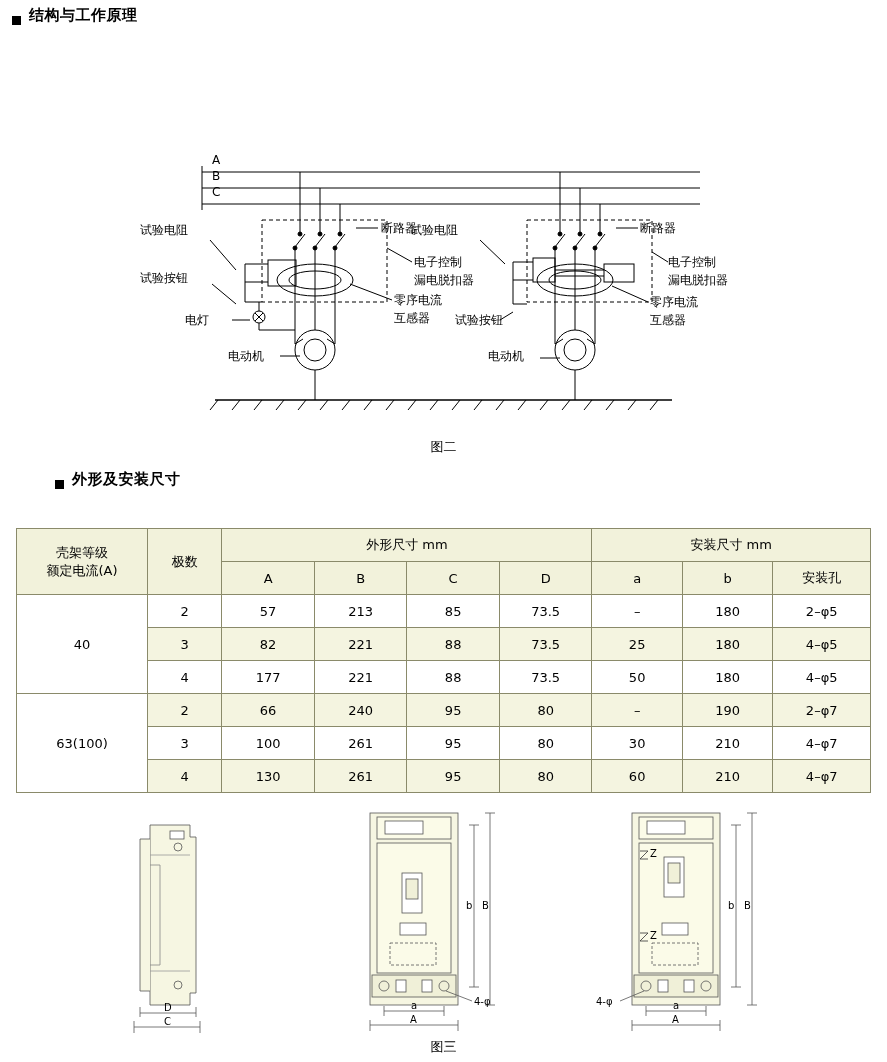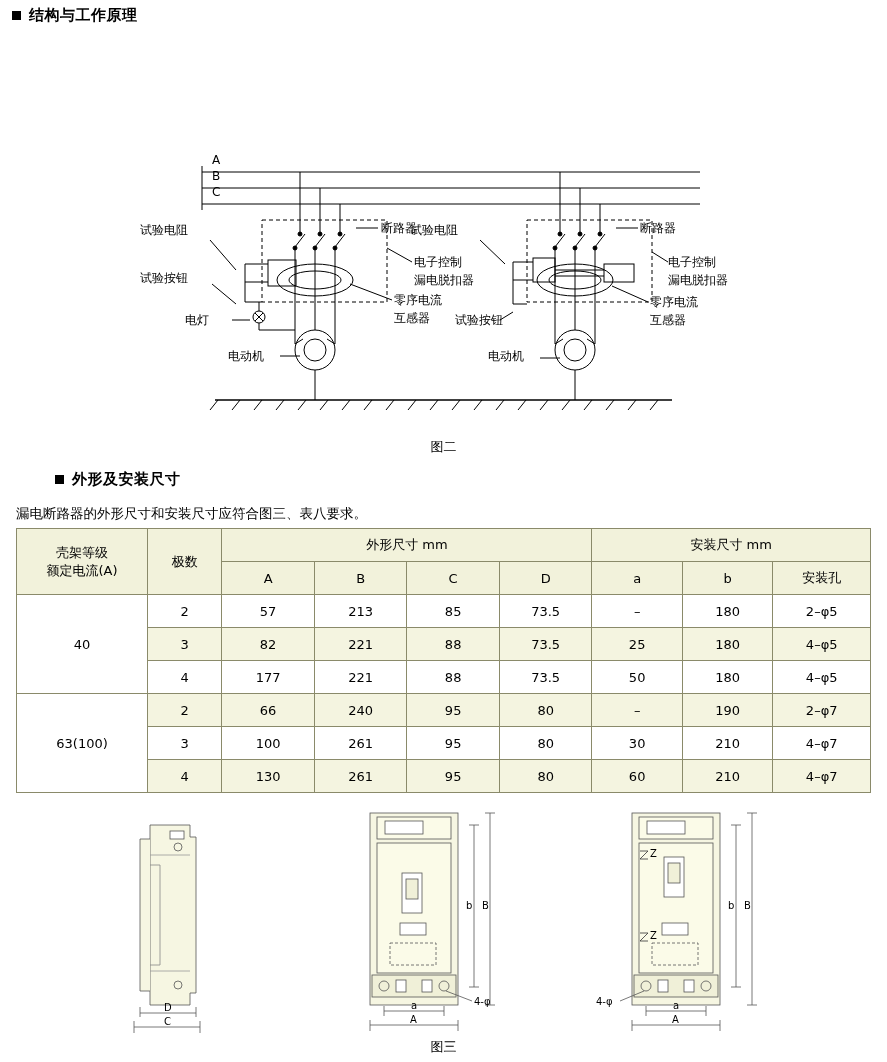--- a/index.html
+++ b/index.html
@@ -17,21 +17,21 @@
   }
   .page {
     position: relative;
     width: 887px;
     height: 1062px;
     overflow: hidden;
   }
   
   .sec-head {
     display: flex;
-    align-items: center;
+    align-items: flex-end;
     font-weight: bold;
     font-size: 15px;
     letter-spacing: 0.5px;
   }
   .sec-head .bullet {
     width: 9px;
     height: 9px;
     background: #000;
     margin-right: 8px;
     display: inline-block;
@@ -274,21 +274,20 @@
     </svg>
   </div>
 
   <div class="figcap" id="fig2cap">图二</div>
 
   <div class="sec-head" id="heading2">
     <span class="bullet"></span>
     <span>外形及安装尺寸</span>
   </div>
 
-  <div class="subtext">漏电断路器的外形尺寸和安装尺寸应符合图三、表八要求。</div>
   <div class="tablenum">表八</div>
 
   <table class="dim">
     <tbody>
         <tr>
       <td class="hdr" rowspan="2" style="width:128px;">
         <div>壳架等级</div>
         <div>额定电流(A)</div>
       </td>
       <td class="hdr" rowspan="2" style="width:72px;">极数</td>

